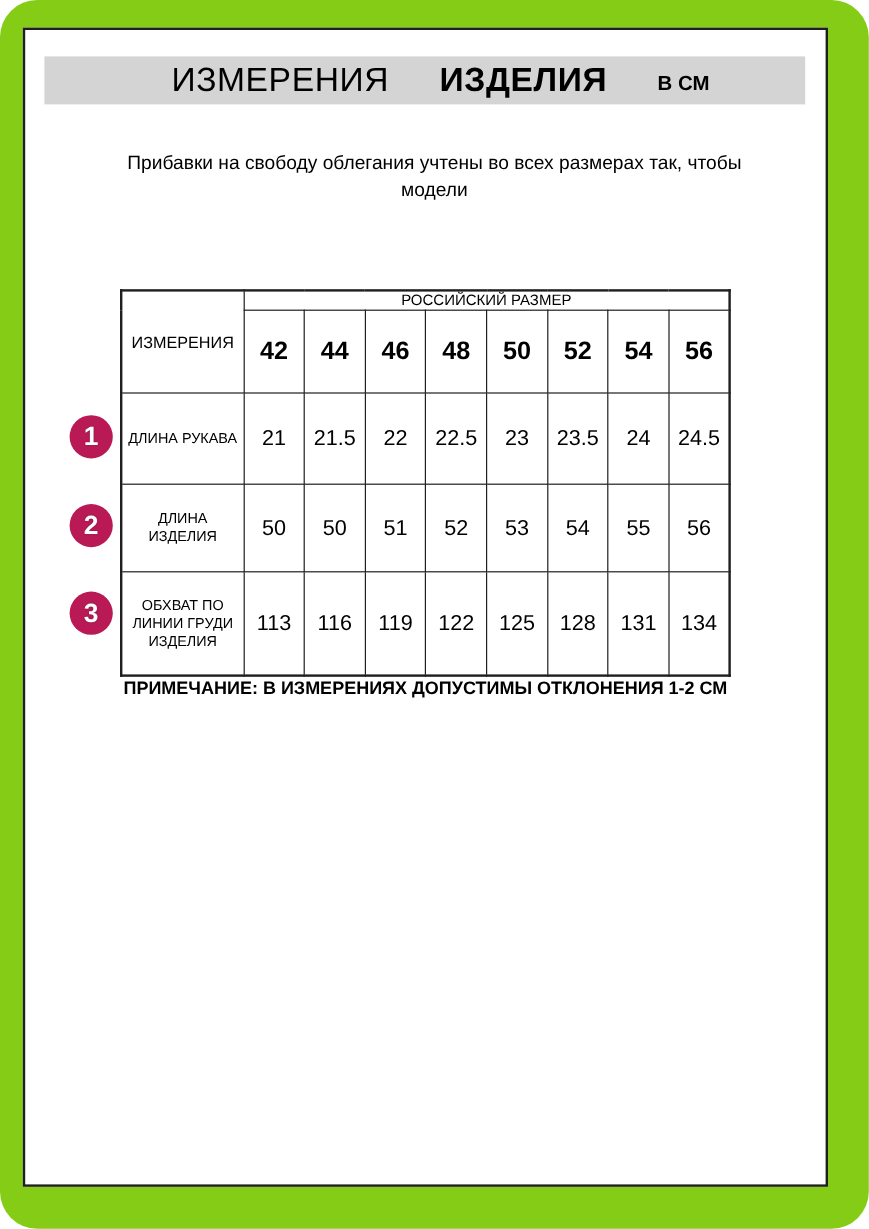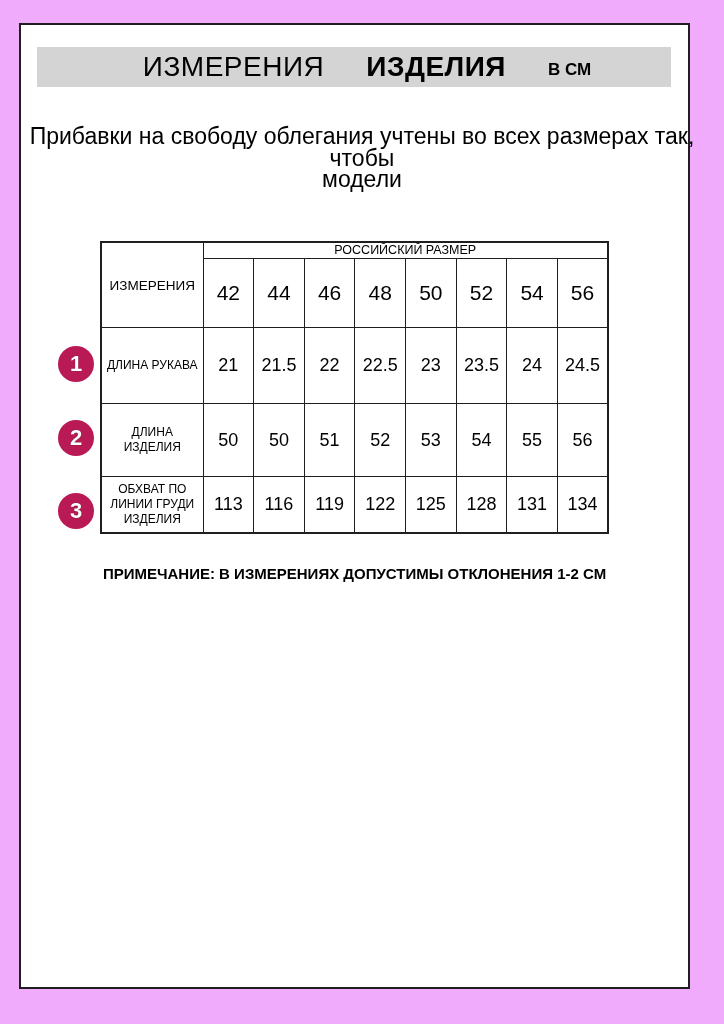--- a/index.html
+++ b/index.html
@@ -10,21 +10,21 @@
   *{margin:0;padding:0;box-sizing:border-box;}
   html,body{background:#ffffff;}
   body{
     font-family:"Liberation Sans", sans-serif;
     color:#000;
     width:724px;height:1024px;
     position:relative;
     overflow:hidden;
   }
   .canvas{
-    position:absolute;left:0;top:0;width:724px;height:1024px;background:#f0abfc;
+    position:absolute;left:0;top:0;width:724px;height:1024px;background:#84cc16;border-radius:31px;
   }
   .frame{
     position:absolute;left:19px;top:23px;width:671px;height:966px;
     border:2px solid var(--line);
     background:#fff;
   }
   
   .title-bar{
     position:absolute;left:37px;top:47px;width:634px;height:40px;
     background:var(--bar-bg);
@@ -36,42 +36,42 @@
   .title-regular{font-size:28px;font-weight:400;letter-spacing:.5px;}
   .title-bold{font-size:28px;font-weight:700;letter-spacing:.5px;}
   .title-unit{font-size:17px;font-weight:700;margin-top:5px;}
   
   .product-code{
     position:absolute;left:0;top:101px;width:724px;
     text-align:center;font-size:21px;font-weight:400;
   }
   .description{
     position:absolute;left:0;top:126px;width:724px;
-    text-align:center;font-size:23px;line-height:21.5px;font-weight:400;
+    text-align:center;font-size:16px;line-height:21.5px;font-weight:400;
   }
   
   table.size-table{
     position:absolute;left:100px;top:241px;width:509px;
     border-collapse:collapse;table-layout:fixed;
     border:2px solid var(--line);
   }
   table.size-table td{
     border:1px solid var(--line);
     text-align:center;vertical-align:middle;
     overflow:hidden;
   }
   col.c-label{width:102px;}
   tr.band-row{height:16px;}
   tr.sizes-row{height:69px;}
   tr.data-row-1{height:76px;}
   tr.data-row-2{height:73px;}
-  tr.data-row-3{height:56px;}
+  tr.data-row-3{height:86px;}
   td.measure-head{font-size:13.5px;font-weight:400;}
   td.band-cell{font-size:12.5px;font-weight:400;line-height:15px;}
-  td.size-cell{font-size:21px;font-weight:400;}
+  td.size-cell{font-size:21px;font-weight:700;}
   td.row-label{font-size:12px;font-weight:400;line-height:15px;padding:0 2px;}
   td.value-cell{font-size:18px;font-weight:400;}
   
   .badge{
     position:absolute;left:58px;width:36px;height:36px;border-radius:50%;
     background:var(--badge);
     display:flex;align-items:center;justify-content:center;
   }
   .badge span{
     color:#fff;font-size:22px;font-weight:700;

